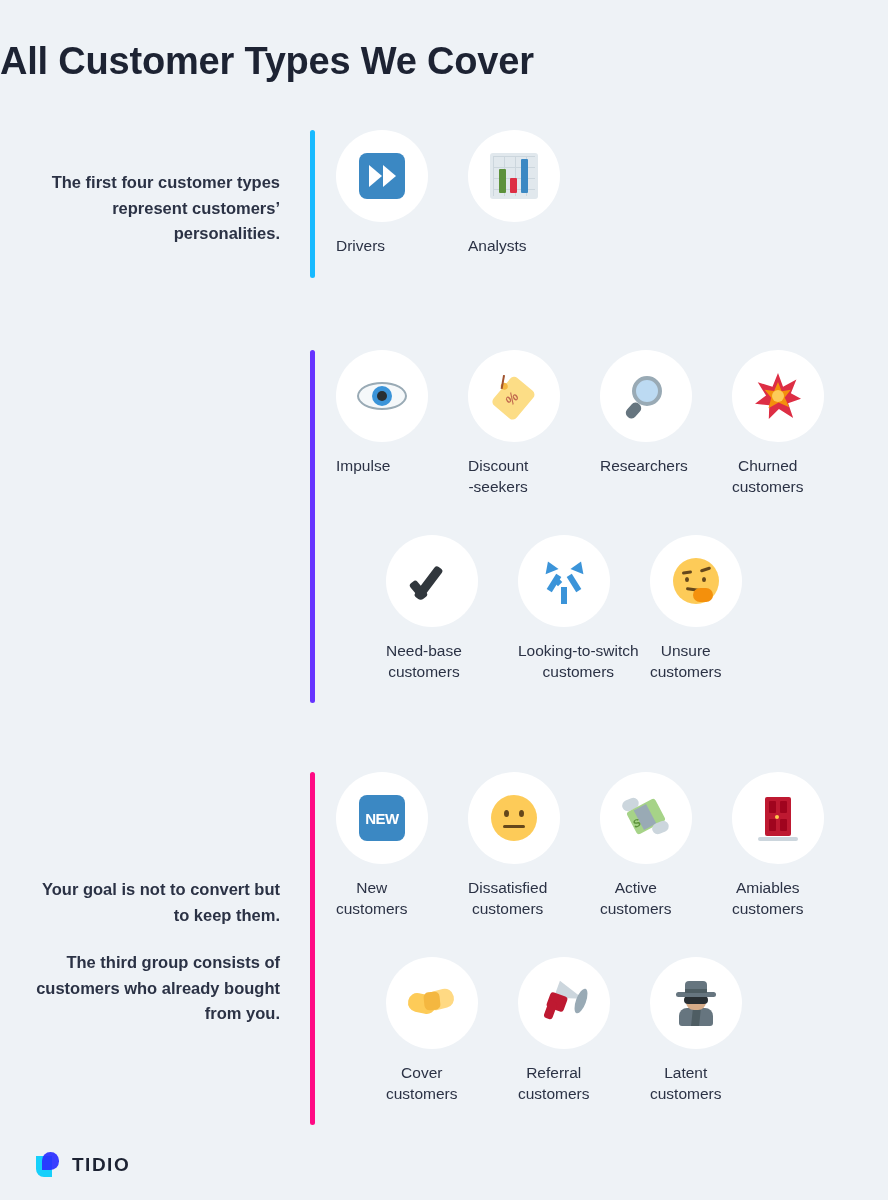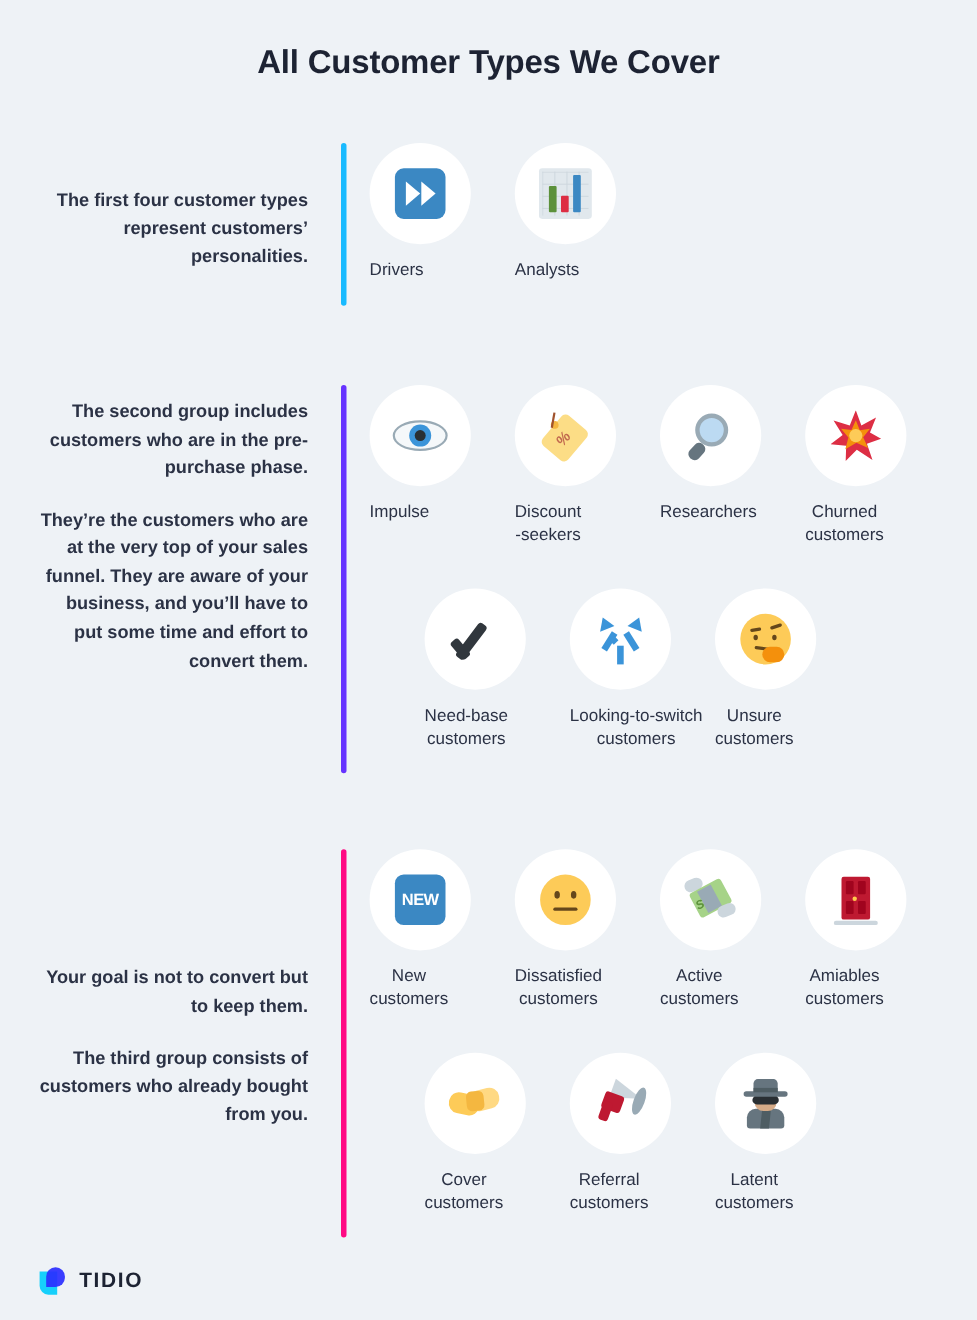--- a/index.html
+++ b/index.html
@@ -8,22 +8,21 @@
     background:#eef2f6;
     font-family:"Liberation Sans", sans-serif;
     color:#2b3245;
     position:relative;
     overflow:hidden;
   }
 
   
   .page-title{
     position:absolute; top:40px; left:0; width:888px;
-    text-align:center;
-    font-size:30px; font-weight:bold;
+    font-size:38px; font-weight:bold;
     letter-spacing:-0.2px;
     color:#1d2333;
   }
 
   
   .section{ position:absolute; left:0; width:888px; }
   #section-1{ top:130px; height:160px; }
   #section-2{ top:350px; height:360px; }
   #section-3{ top:772px; height:360px; }
 
@@ -294,24 +293,20 @@
     </div>
 
 
 
   </div>
 </div>
 
 <div class="section" id="section-2">
   <div class="accent-bar" style="background: rgb(102, 51, 255);"></div>
 
-  <div class="desc-block" id="desc-2">
-    <p class="desc-para">The second group includes customers who are in the pre-purchase phase.</p>
-    <p class="desc-para">They’re the customers who are at the very top of your sales funnel. They are aware of your business, and you’ll have to put some time and effort to convert them.</p>
-  </div>
 
   <div class="icon-row" id="row-2">
 
     <div class="icon-cell">
       <div class="icon-circle">
         <span class="eye">
           <span class="iris">
               <span class="pup"></span>
             </span>
         </span>

